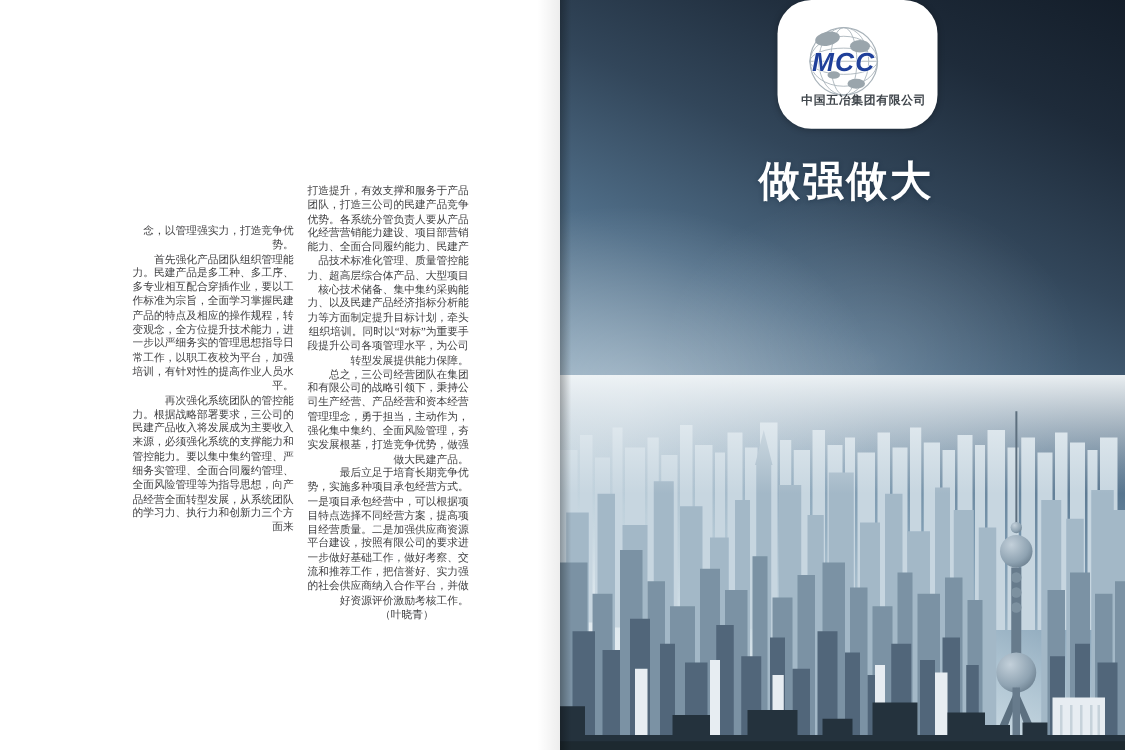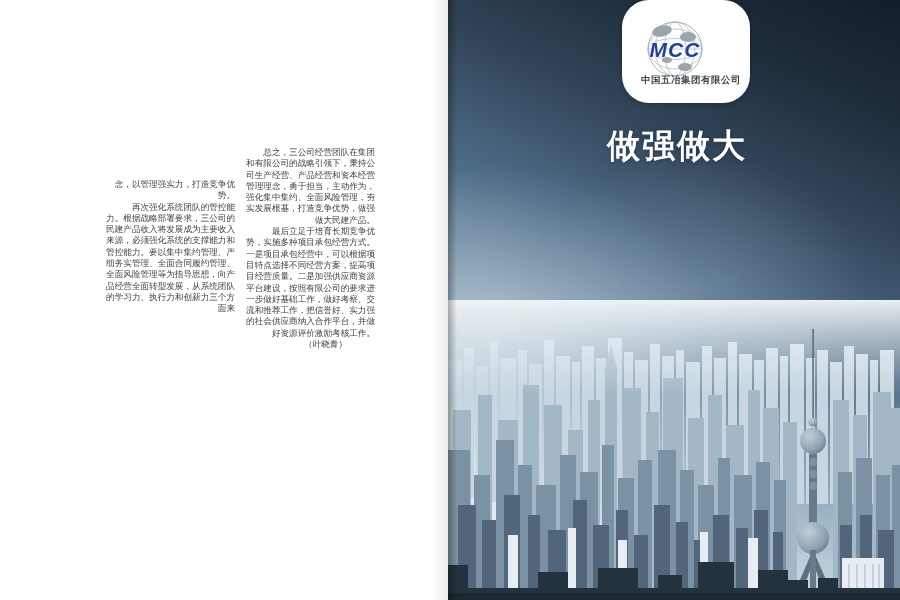--- a/index.html
+++ b/index.html
@@ -42,23 +42,25 @@
       text-shadow:0 1px 4px rgba(15,35,55,0.40);}
 </style>
 </head>
 <body>
 
 <div class="spread">
 
   <div class="page-left">
     <div class="col col1">
       <p>念，以管理强实力，打造竞争优势。</p>
+      <p class="ind">首先强化产品团队组织管理能力。民建产品是多工种、多工序、多专业相互配合穿插作业，要以工作标准为宗旨，全面学习掌握民建产品的特点及相应的操作规程，转变观念，全方位提升技术能力，进一步以严细务实的管理思想指导日常工作，以职工夜校为平台，加强培训，有针对性的提高作业人员水平。</p>
       <p class="ind">再次强化系统团队的管控能力。根据战略部署要求，三公司的民建产品收入将发展成为主要收入来源，必须强化系统的支撑能力和管控能力。要以集中集约管理、严细务实管理、全面合同履约管理、全面风险管理等为指导思想，向产品经营全面转型发展，从系统团队的学习力、执行力和创新力三个方面来</p>
     </div>
     <div class="col col2">
+      <p>打造提升，有效支撑和服务于产品团队，打造三公司的民建产品竞争优势。各系统分管负责人要从产品化经营营销能力建设、项目部营销能力、全面合同履约能力、民建产品技术标准化管理、质量管控能力、超高层综合体产品、大型项目核心技术储备、集中集约采购能力、以及民建产品经济指标分析能力等方面制定提升目标计划，牵头组织培训。同时以“对标”为重要手段提升公司各项管理水平，为公司转型发展提供能力保障。</p>
       <p class="ind">总之，三公司经营团队在集团和有限公司的战略引领下，秉持公司生产经营、产品经营和资本经营管理理念，勇于担当，主动作为，强化集中集约、全面风险管理，夯实发展根基，打造竞争优势，做强做大民建产品。</p>
       <p class="ind">最后立足于培育长期竞争优势，实施多种项目承包经营方式。一是项目承包经营中，可以根据项目特点选择不同经营方案，提高项目经营质量。二是加强供应商资源平台建设，按照有限公司的要求进一步做好基础工作，做好考察、交流和推荐工作，把信誉好、实力强的社会供应商纳入合作平台，并做好资源评价激励考核工作。</p>
       <p class="byline">（叶晓青）</p>
     </div>
     <div class="edge-shade"></div>
   </div>
 
   <div class="page-right">
 
     <svg class="skyline" viewBox="0 0 452 300" preserveAspectRatio="none" aria-hidden="true">

